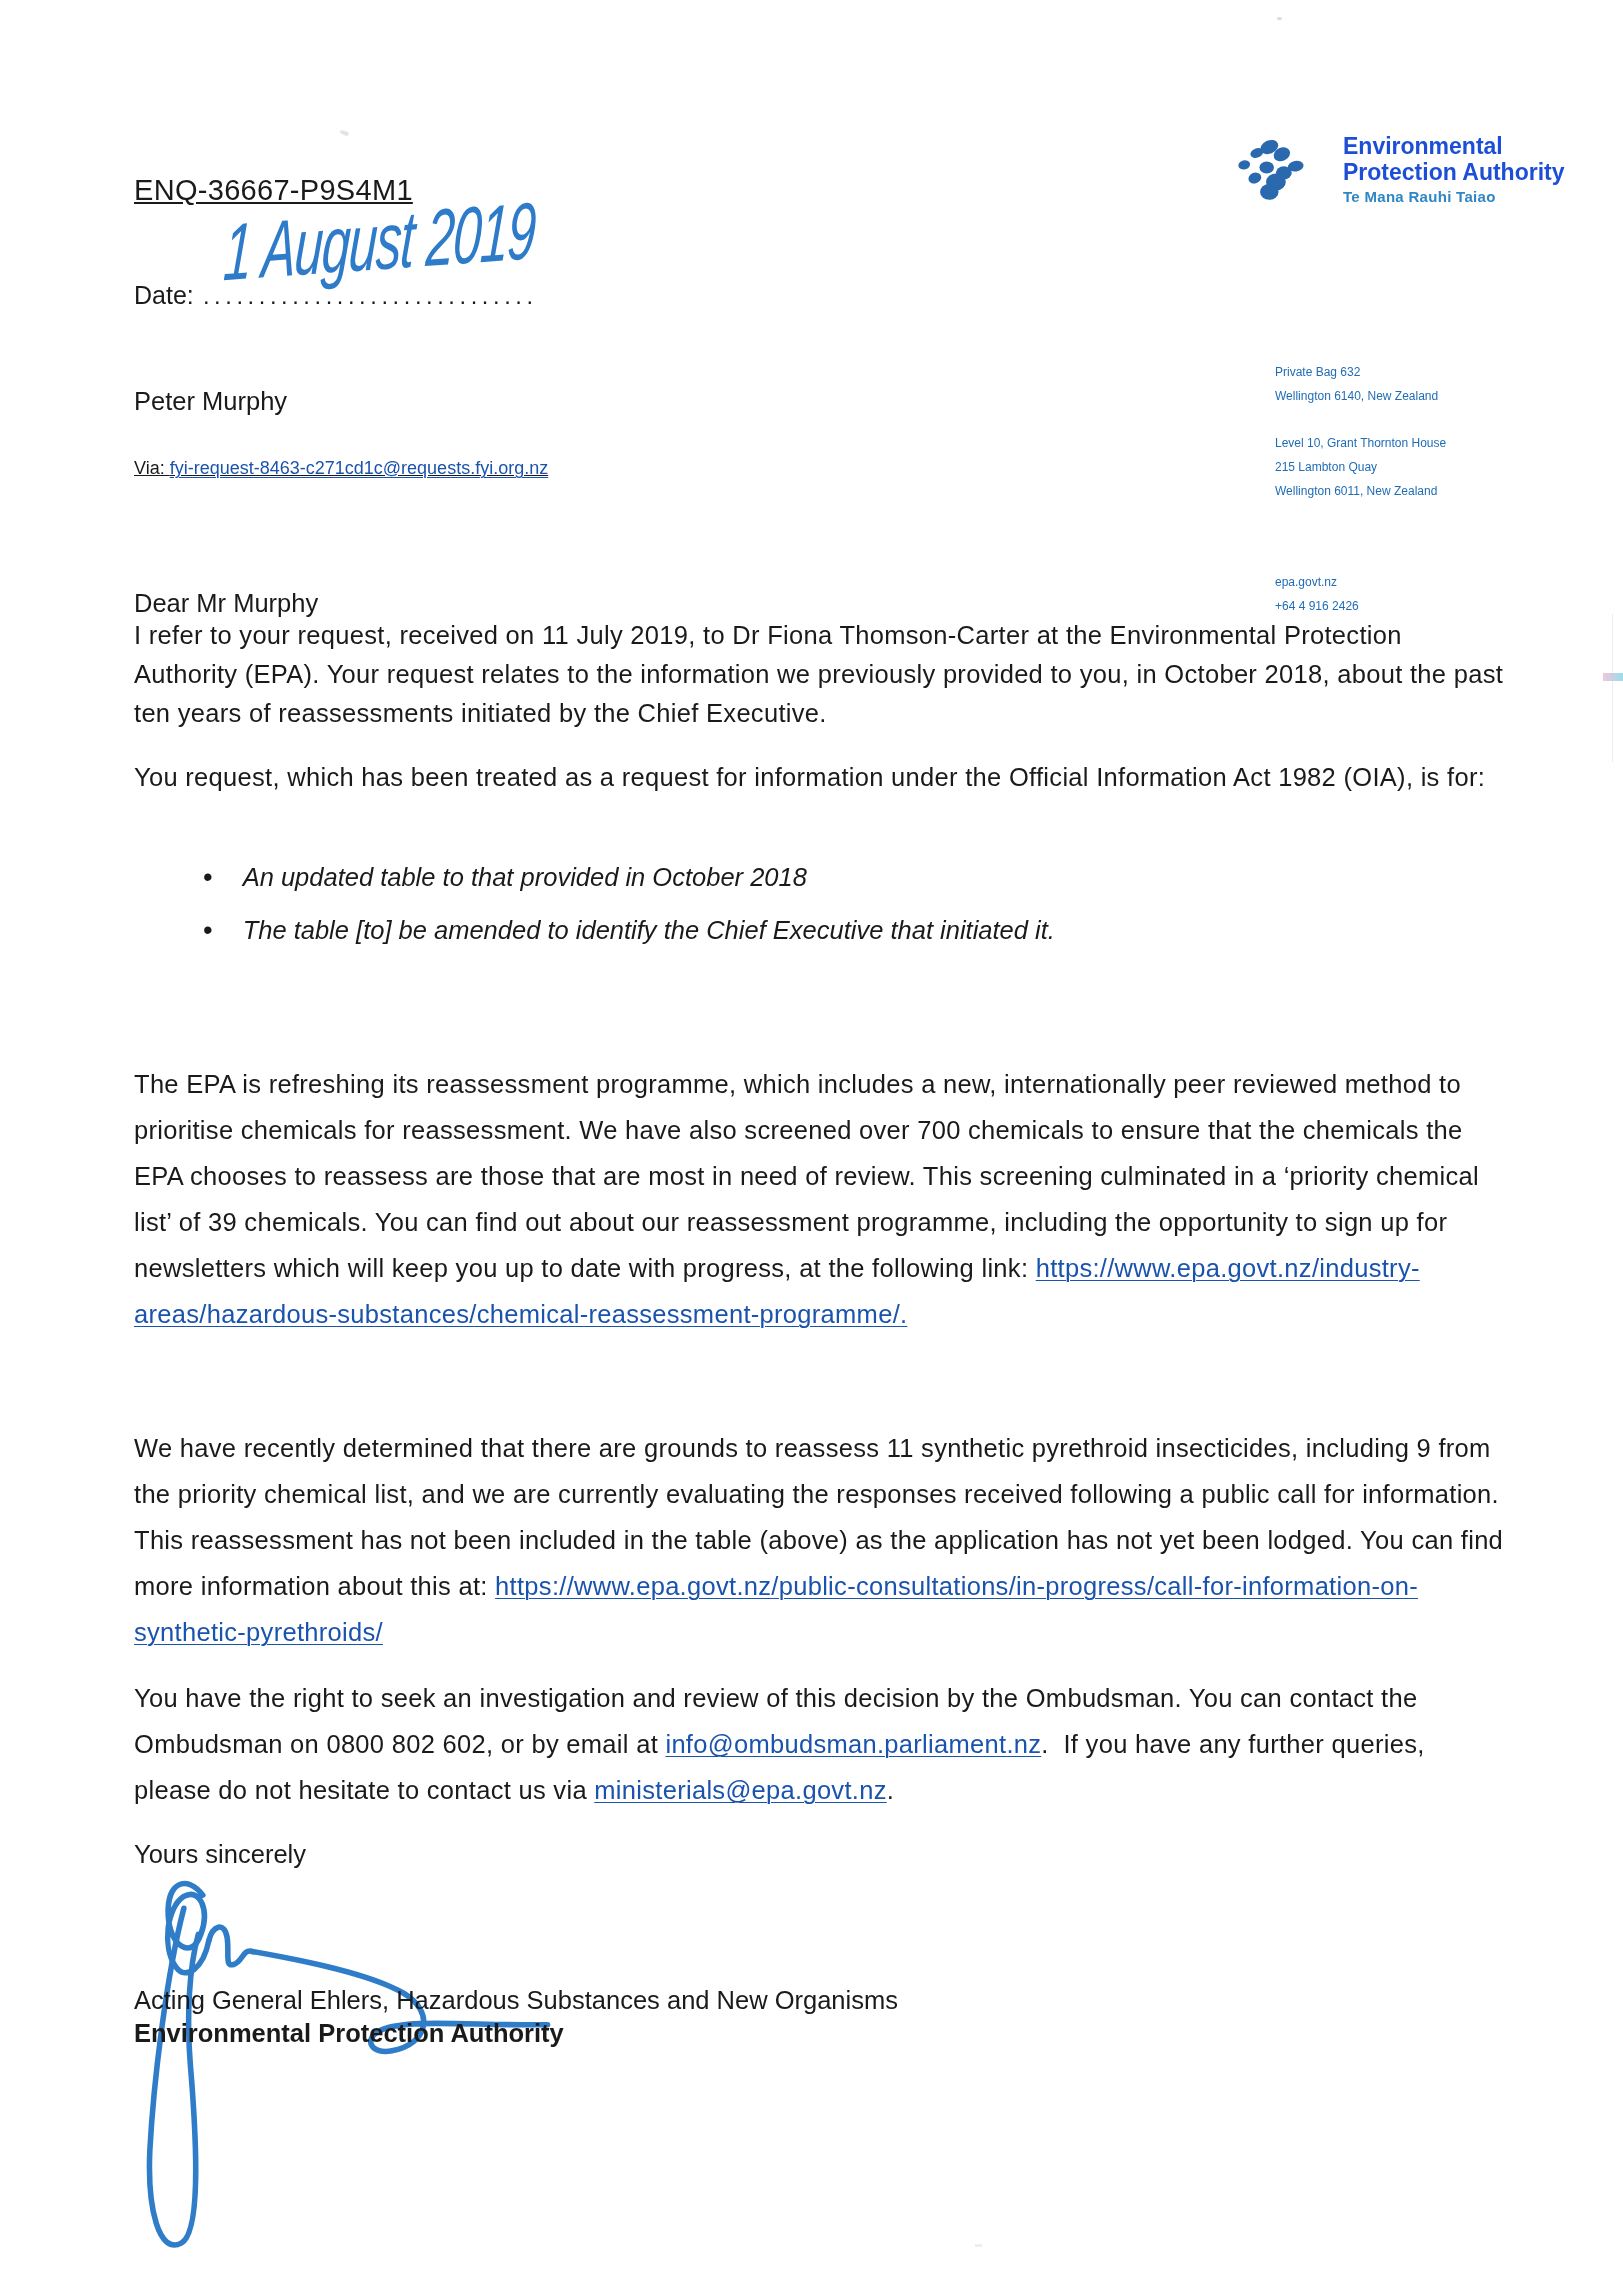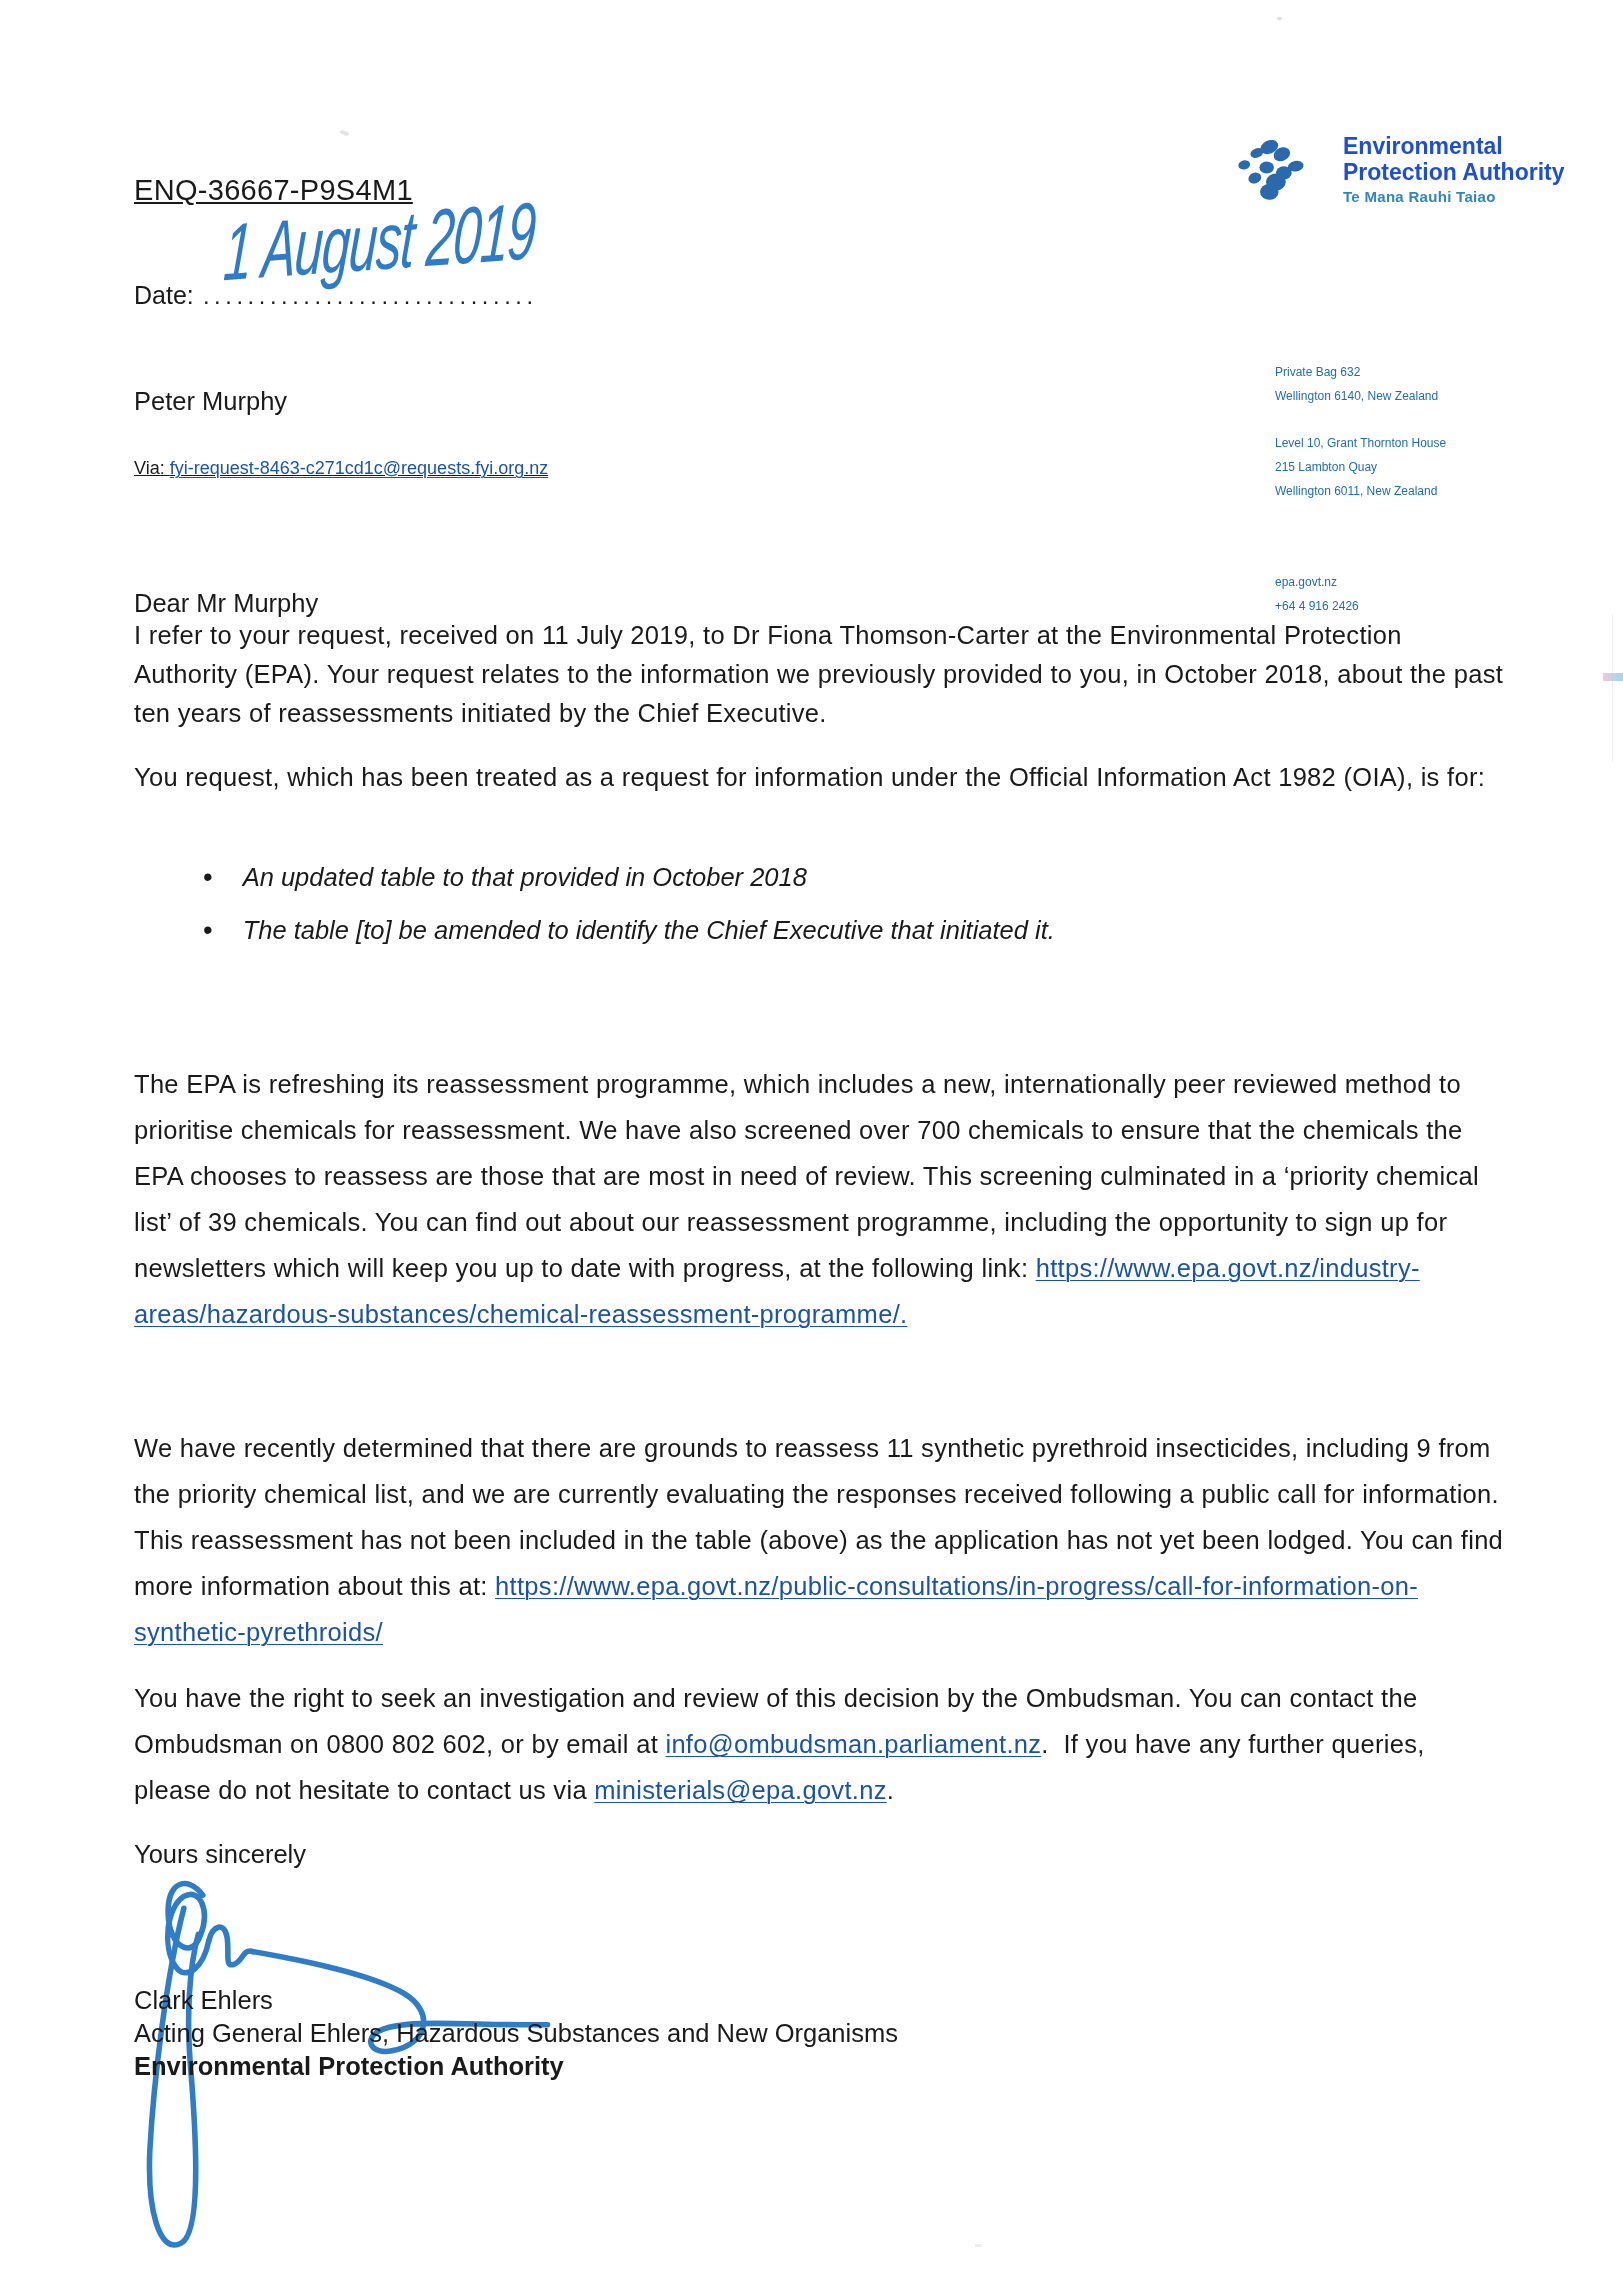--- a/index.html
+++ b/index.html
@@ -126,21 +126,20 @@
   <svg class="abs sig-svg" viewBox="0 0 700 610">
     <g fill="none" stroke="#2f7cc9" stroke-width="8.5" stroke-linecap="round" stroke-linejoin="round">
       <path d="M125 40 C100 8 70 20 72 70 C74 118 108 140 122 100 C136 62 120 28 96 42 C70 58 62 120 84 150 C100 172 126 150 134 110"></path>
       <path d="M134 110 C140 86 158 80 162 104 C166 128 158 150 172 146 C186 142 186 122 200 126"></path>
       <path d="M200 126 C280 140 380 160 432 190 C480 218 470 268 414 278 C380 284 370 258 398 246 C440 228 540 240 652 238"></path>
       <path d="M96 60 C70 160 50 320 44 430 C40 520 58 590 92 572 C122 556 116 420 106 300 C100 226 104 150 118 100"></path>
     </g>
   </svg>
 
   <div class="abs signer">
-    <div>Clark Ehlers</div>
     <div>Acting General Ehlers, Hazardous Substances and New Organisms</div>
     <div class="org">Environmental Protection Authority</div>
   </div>
 
   <div class="abs art-line"></div>
   <div class="abs art-tick"></div>
   <div class="abs art-dot-top"></div>
   <div class="abs art-mark"></div>
   <div class="abs art-bottom"></div>
 

